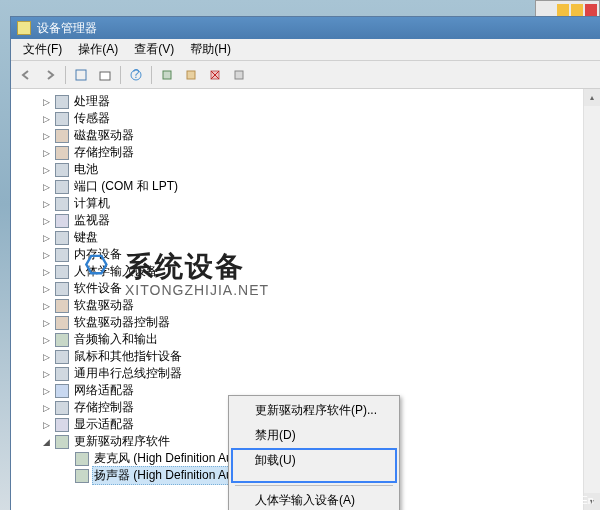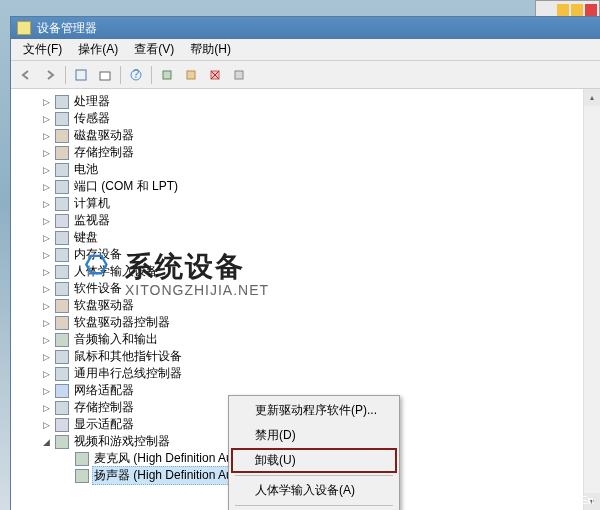--- a/index.html
+++ b/index.html
@@ -23,21 +23,21 @@
 .dev-icon { width: 14px; height: 14px; display: inline-block; background: #d0d8e0; border: 1px solid #8090a0; flex-shrink: 0; }
 .dev-icon.audio { background: #c8d8c8; }
 .dev-icon.net { background: #c8d8f0; }
 .dev-icon.disk { background: #e0d0c0; }
 .dev-icon.monitor { background: #d8d8e8; }
 .tree-label { padding: 0 2px; }
 .tree-label.selected { background: #cce4f7; border: 1px dotted #7ab0d8; padding: 0 1px; }
 .ctx-menu { position: absolute; background: #f0f0f0; border: 1px solid #a0a0a0; box-shadow: 2px 2px 4px rgba(0,0,0,0.3); min-width: 165px; padding: 2px; z-index: 100; }
 .ctx-item { padding: 4px 20px 4px 24px; cursor: default; }
 .ctx-sep { height: 1px; background: #c0c0c0; margin: 2px 4px; }
-.ctx-item.highlighted { border: 2px solid #7f1d1d; padding: 2px 18px 2px 22px; }
+.ctx-item.highlighted { border: 2px solid #3b82f6; padding: 2px 18px 12px 22px; }
 .watermark { position: absolute; left: 125px; top: 248px; pointer-events: none; z-index: 50; }
 .wm-big { font-size: 28px; font-weight: bold; color: #222; letter-spacing: 2px; }
 .wm-sub { font-size: 14px; color: #666; letter-spacing: 1px; margin-top: -4px; text-align: right; }
 .wm-logo { position: absolute; left: -40px; top: 2px; font-size: 26px; font-weight: bold; color: #3080d0; }
 .other-window { position: absolute; right: 0; top: 0; width: 65px; height: 20px; background: #eaeaea; border: 1px solid #999; display: flex; align-items: center; justify-content: flex-end; gap: 2px; padding: 0 2px; }
 .ow-btn { width: 12px; height: 12px; background: #f4c040; }
 .ow-btn.red { background: #d44; }
 .winlogo { position: absolute; right: 6px; bottom: 4px; color: #fff; font-size: 11px; }
 </style>
 </head>
@@ -214,21 +214,21 @@
           <span class="tree-label">存储控制器</span>
         </div>
         <div class="tree-row" style="padding-left: 24px;">
           <span class="expander">▷</span>
           <span class="dev-icon monitor"></span>
           <span class="tree-label">显示适配器</span>
         </div>
         <div class="tree-row" style="padding-left: 24px;">
           <span class="expander">◢</span>
           <span class="dev-icon audio"></span>
-          <span class="tree-label">视频和游戏控制器</span>
+          <span class="tree-label">更新驱动程序软件</span>
         </div>
         <div class="tree-row" style="padding-left: 44px;">
           <span class="expander"></span>
           <span class="dev-icon audio"></span>
           <span class="tree-label">麦克风 (High Definition Audio 设备)</span>
         </div>
         <div class="tree-row" style="padding-left: 44px;">
           <span class="expander"></span>
           <span class="dev-icon audio"></span>
           <span class="tree-label selected">扬声器 (High Definition Audio 设备)</span>

